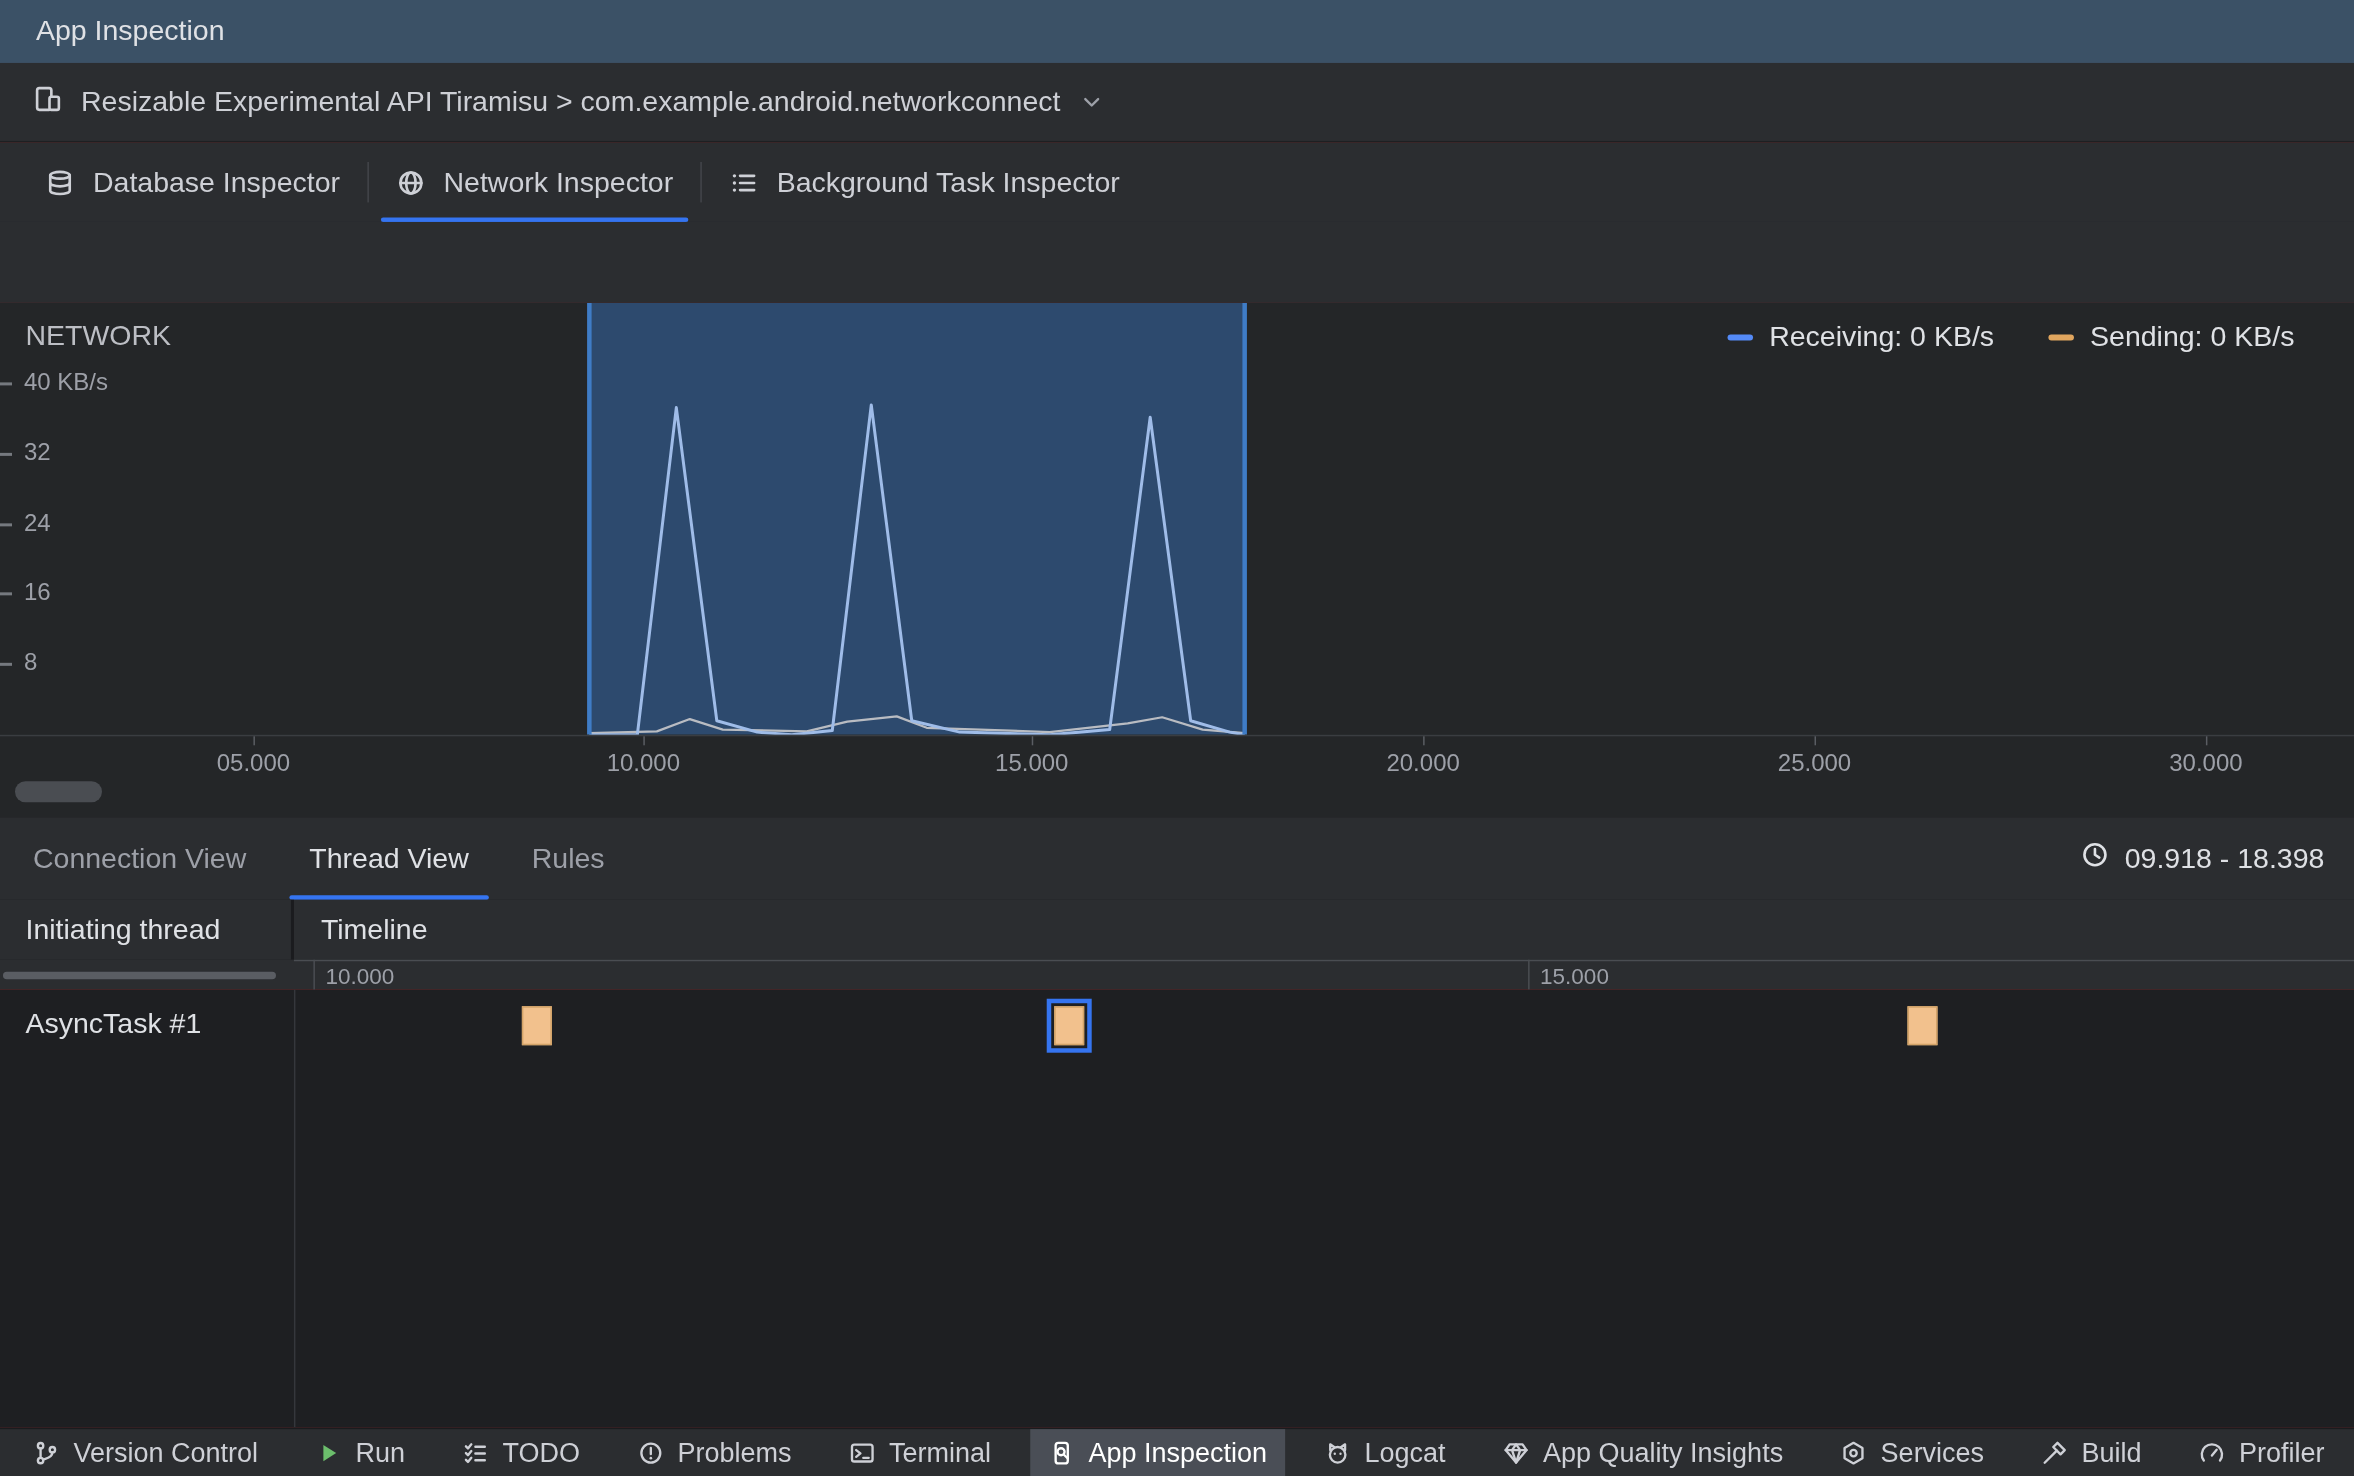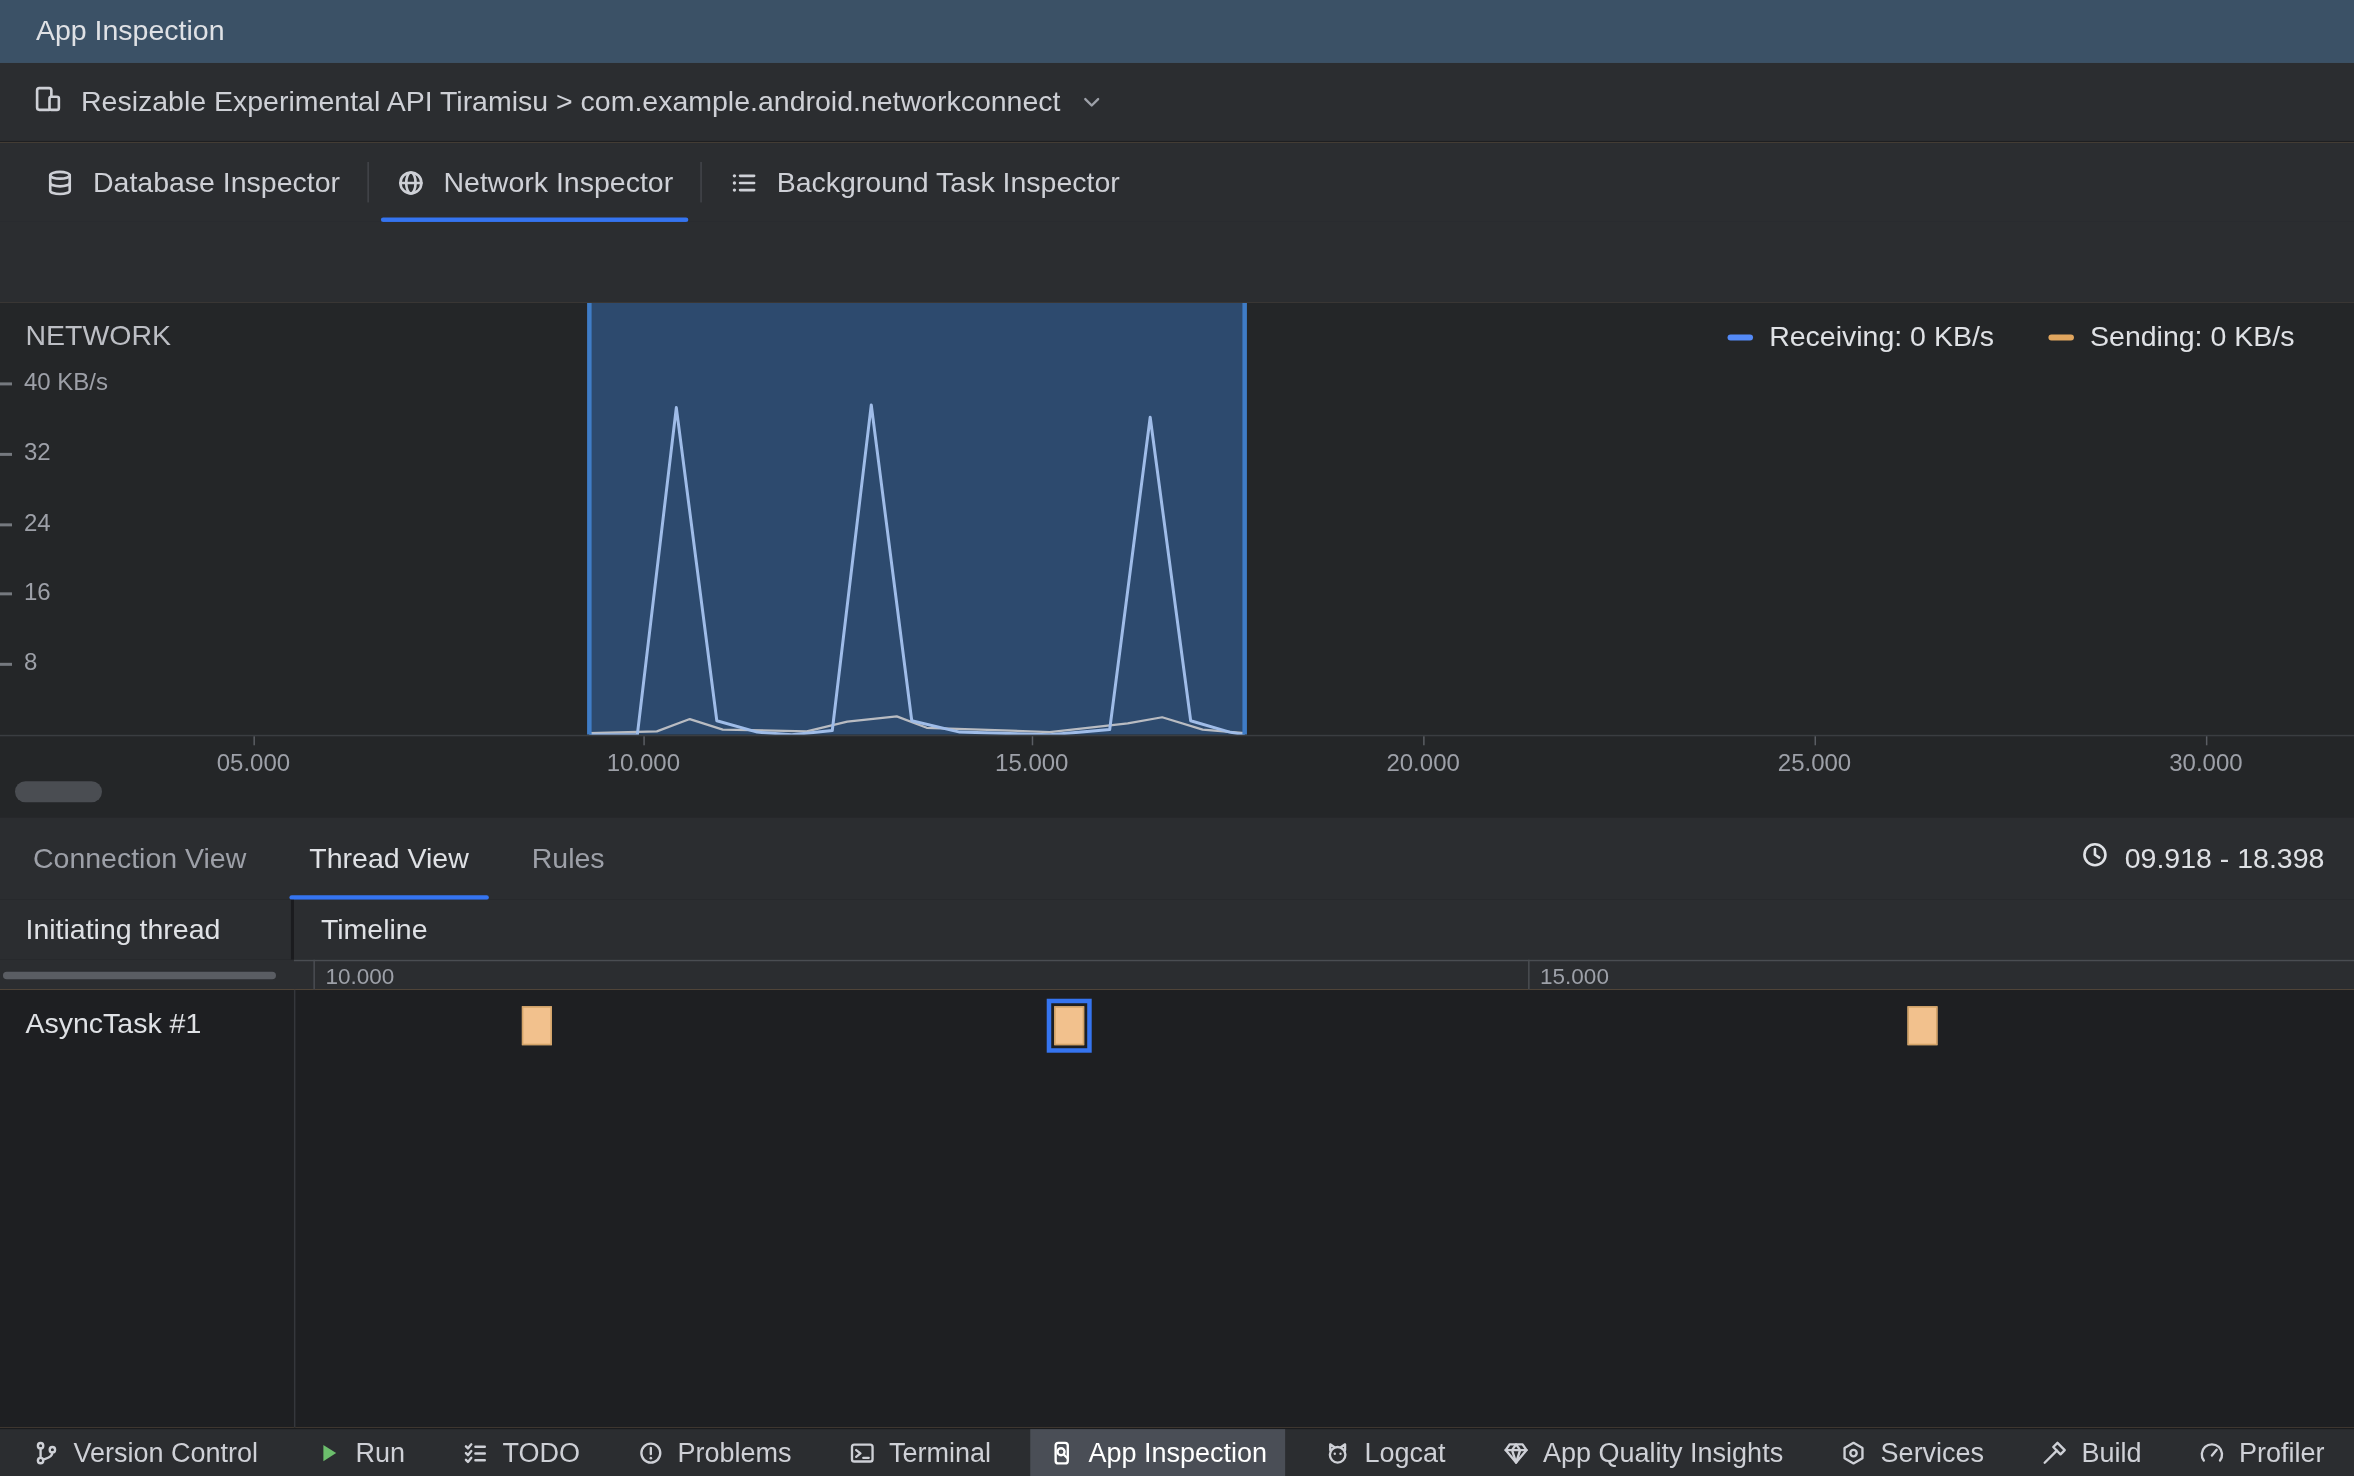--- a/index.html
+++ b/index.html
@@ -1,16 +1,16 @@
 <!DOCTYPE html>
 <html><head>
 <meta charset="utf-8">
 <style>
   html,body{margin:0;padding:0;background:#1E1F22;}
-  .stage{position:relative;width:2354px;height:1476px;overflow:hidden;background:#fdba74;}
+  .stage{position:relative;width:2354px;height:1476px;overflow:hidden;background:#b91c1c;}
   .app{position:absolute;left:0;top:0;width:1570px;height:984px;
        transform:scale(1.4996);transform-origin:0 0;
        font-family:"Liberation Sans",sans-serif;color:#DFE1E5;}
   .row{position:absolute;left:0;right:0;}
 
   
   .titlebar{top:0;height:42px;background:#3B5166;display:flex;align-items:center;padding-left:24px;font-size:19px;color:#DFE1E5;}
 
   
   .process-bar{top:42px;height:52px;background:#2B2D30;border-bottom:1px solid #1E1F22;display:flex;align-items:center;padding-left:22px;gap:12px;font-size:19px;color:#CED0D6;}

